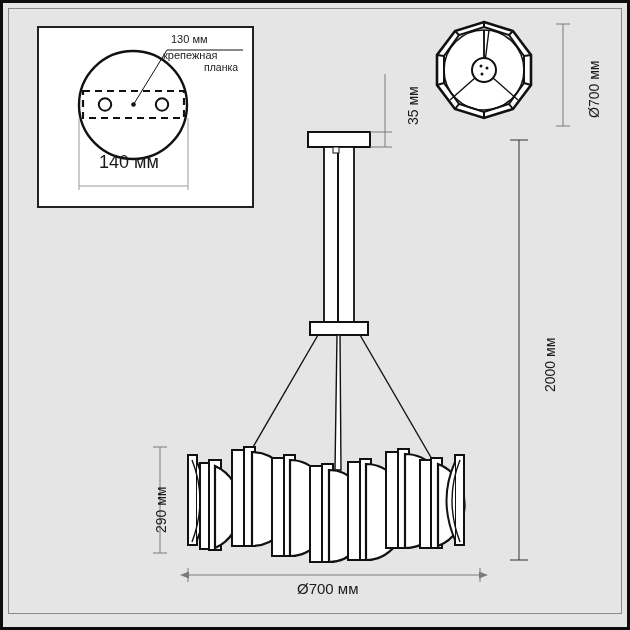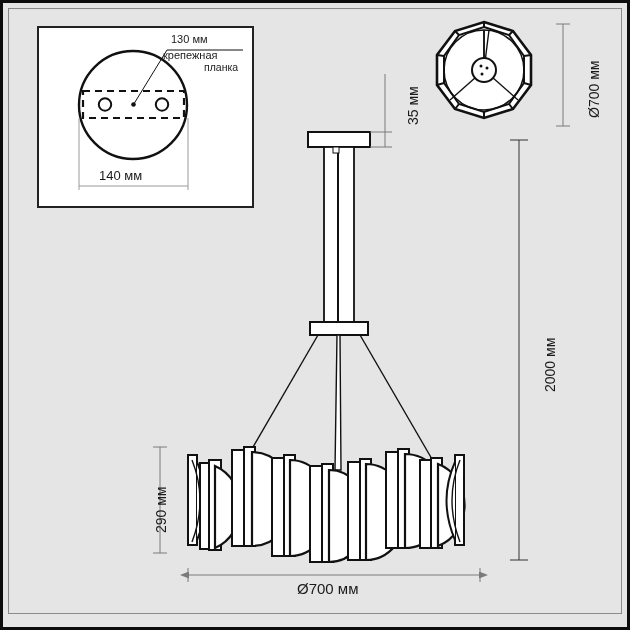--- a/index.html
+++ b/index.html
@@ -239,21 +239,21 @@
     </g>
 
   </svg>
 
   <div class="dimtext" style="left:171px; top:33px; font-size:11px;">130 мм</div>
 
   <div class="dimtext" style="left:163px; top:49px; font-size:11px;">крепежная</div>
 
   <div class="dimtext" style="left:176px; top:61px; font-size:10.5px;margin-left:28px;">планка</div>
 
-  <div class="dimtext" style="left:99px; top:168px; font-size:13px;">140 мм</div>
+  <div class="dimtext" style="left:99px; top:152px; font-size:18px;">140 мм</div>
 
   <div class="dimtext vert" style="left:586px; top:118px; font-size:14px;">Ø700 мм</div>
 
   <div class="dimtext vert" style="left:405px; top:125px; font-size:14px;">35 мм</div>
 
   <div class="dimtext vert" style="left:542px; top:392px; font-size:14px;">2000 мм</div>
 
   <div class="dimtext vert" style="left:153px; top:533px; font-size:14px;">290 мм</div>
 
   <div class="dimtext" style="left:297px; top:580px; font-size:15px;">Ø700 мм</div>

